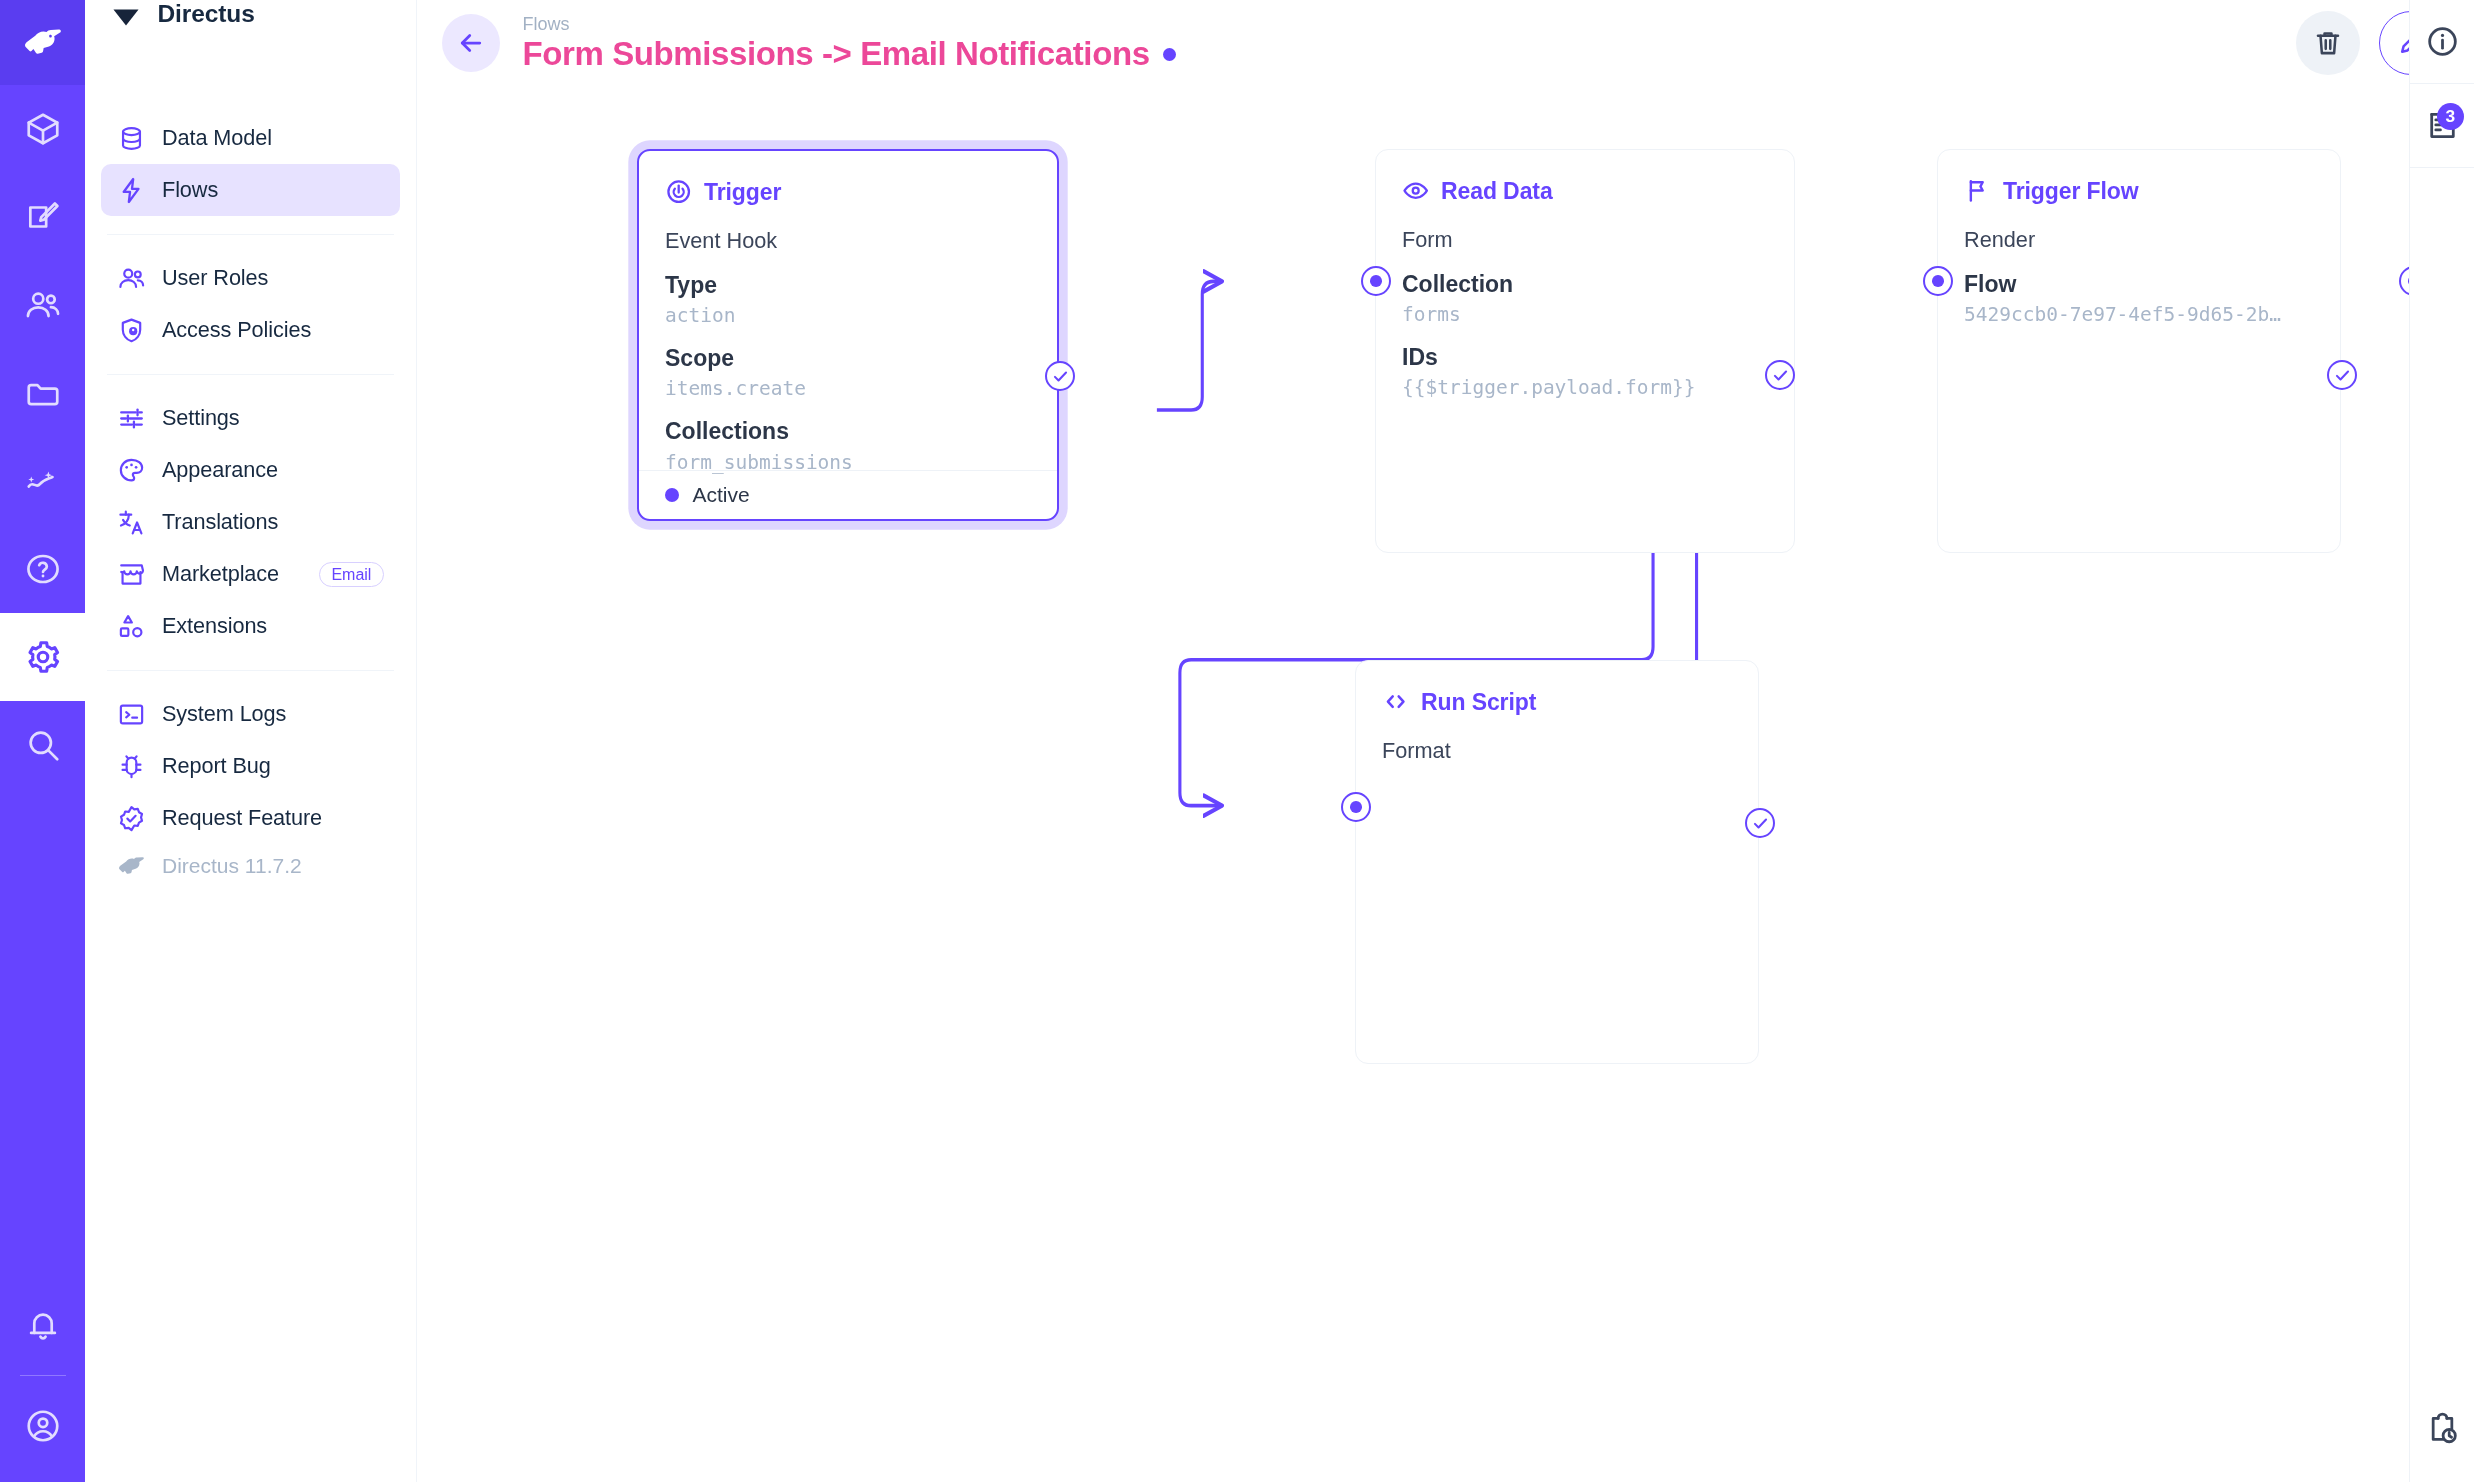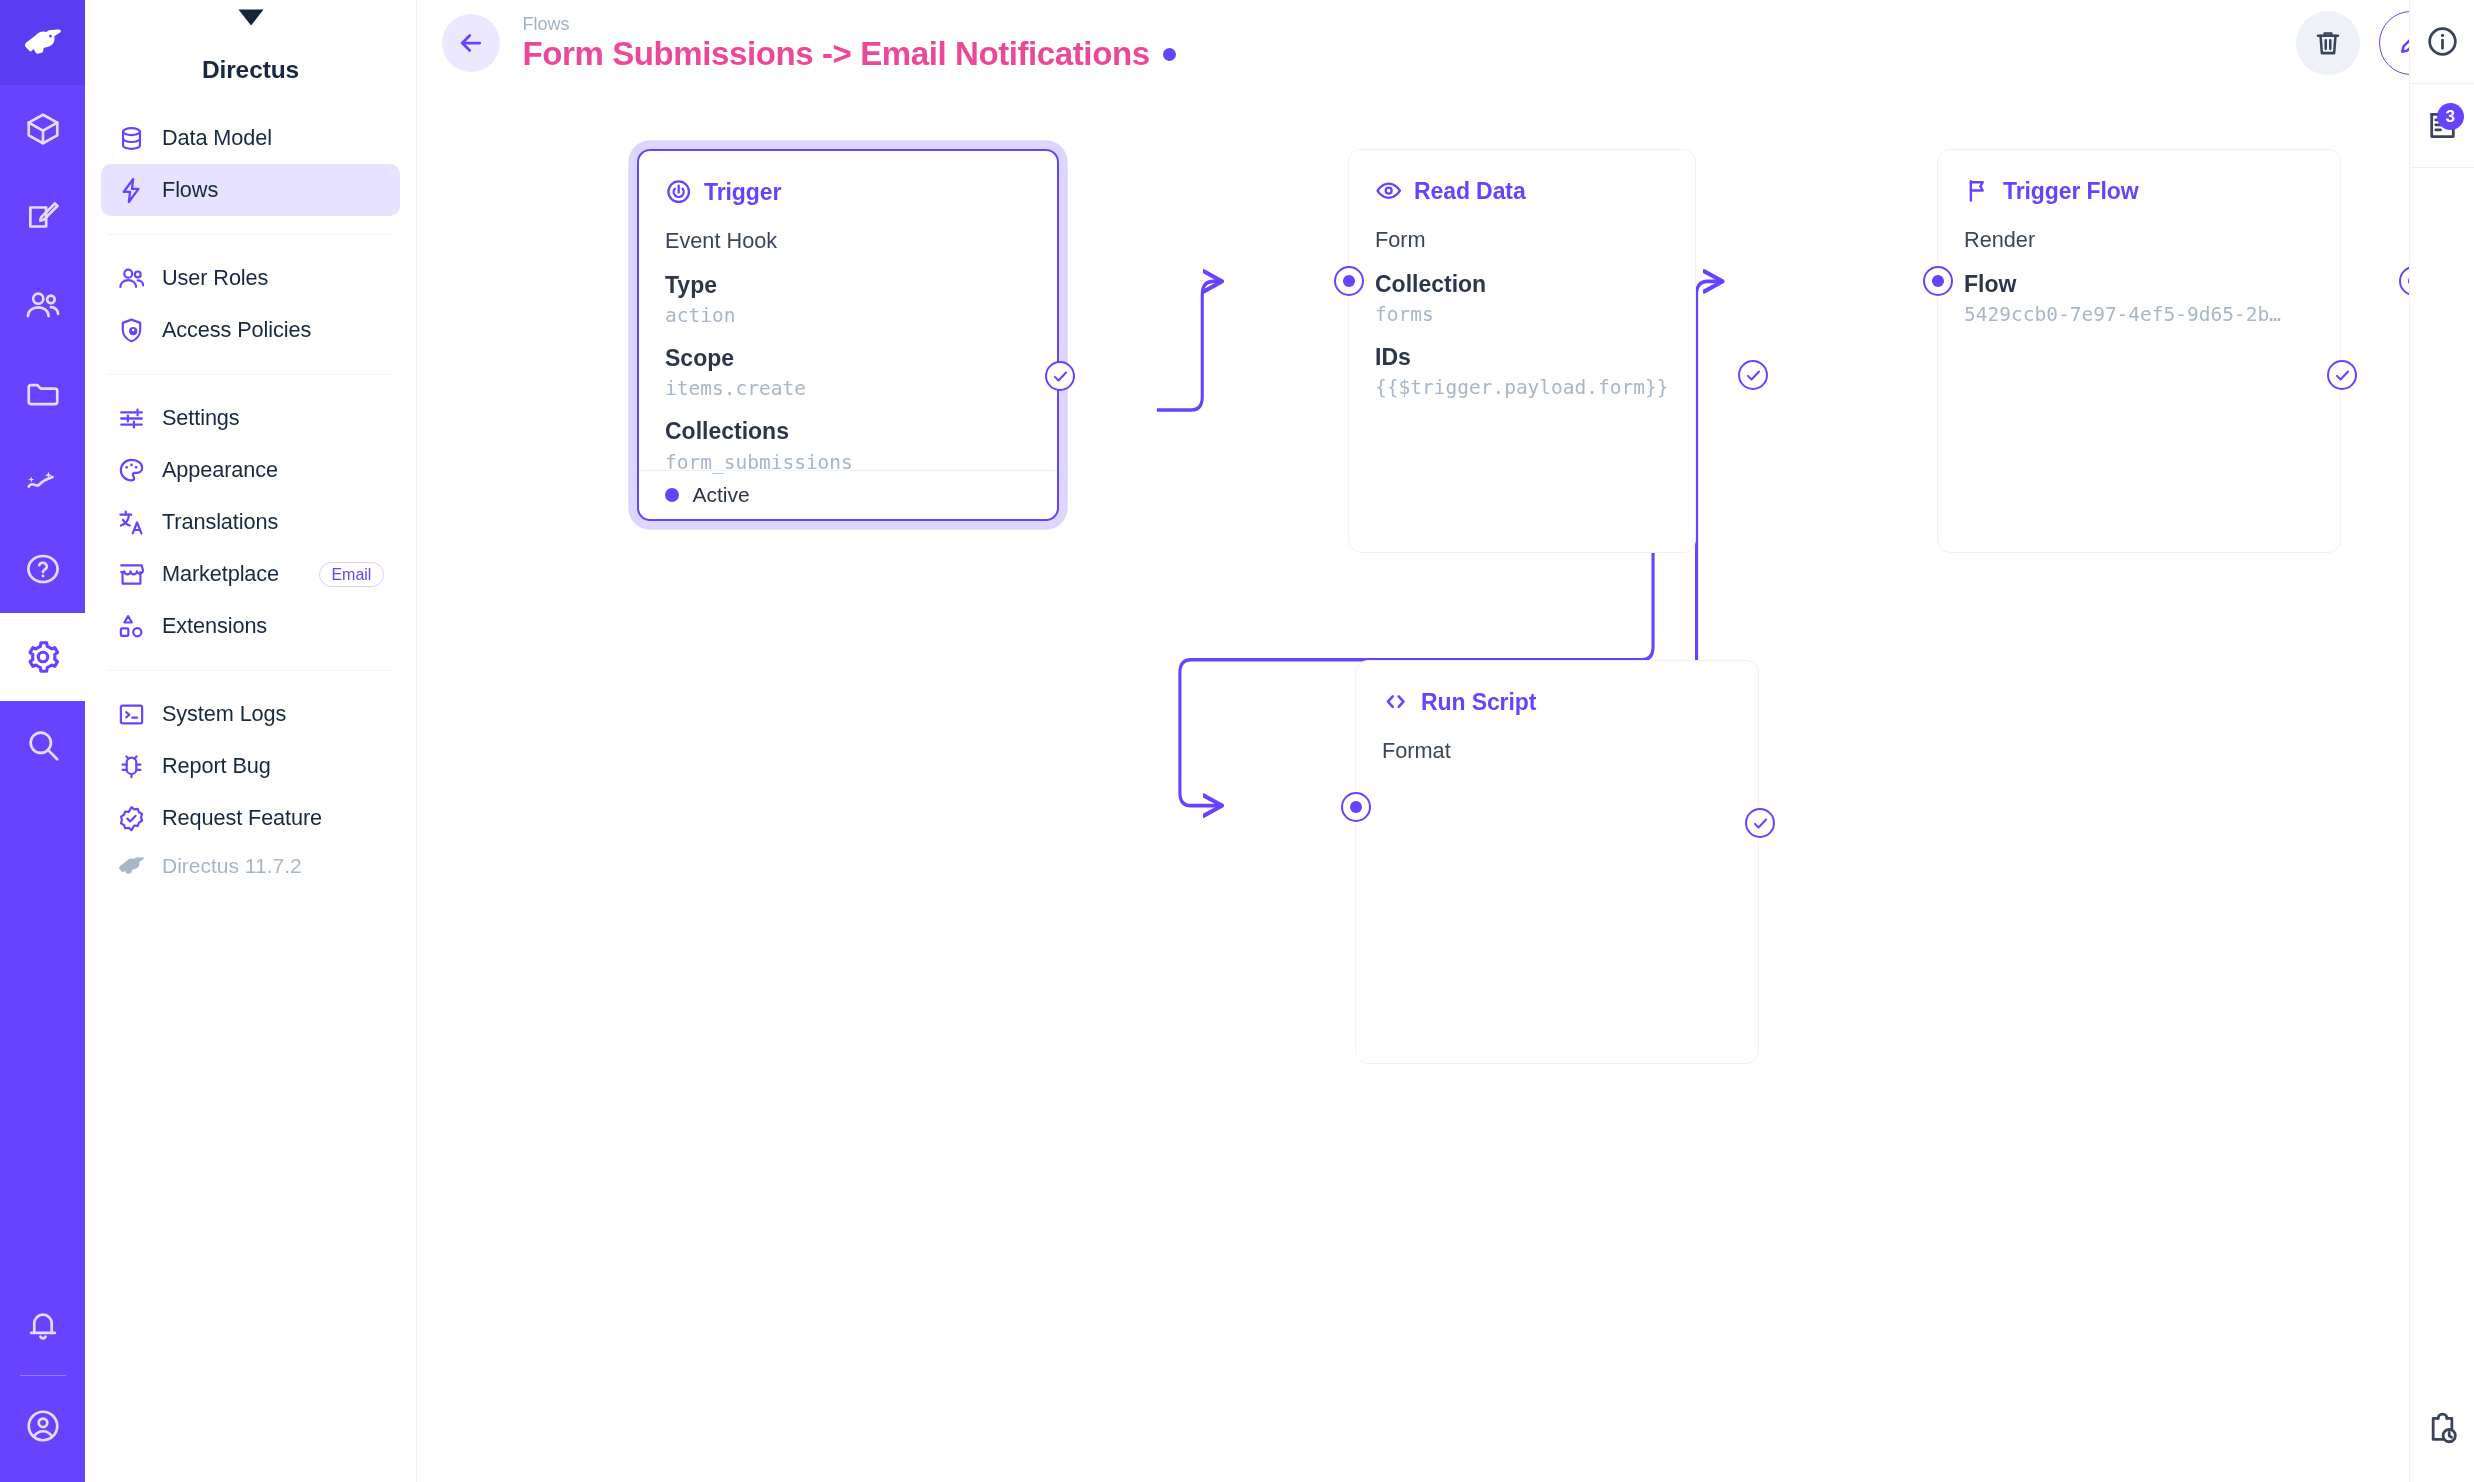--- a/index.html
+++ b/index.html
@@ -37,23 +37,22 @@
 
   
   .nav {
     width: 332px; flex: 0 0 332px; height: 1483px;
     background: #fff;
     border-right: 1.4px solid #f0f4f9;
     display: flex; flex-direction: column;
     position: relative;
   }
   .nav-header {
-    height: 85px; display: flex; align-items: center; gap: 24px;
+    height: 85px; display: flex; gap: 16px;
     padding: 0 24.5px;
-    flex-direction: column;
   }
   .nav-brand-mark { width: 32px; height: 32px; display:block; }
   .nav-brand-text { font-size: 24.5px; font-weight: 600; color: #172940; letter-spacing: -0.1px; }
 
   .search-wrap { padding: 0 21.7px; margin-top: 5.8px; }
   .search-box {
     height: 52px; border: 1.4px solid #edf1f6; border-radius: 10px;
     display: flex; align-items: center; justify-content: flex-end; gap: 10px;
     padding: 0 11.6px 0 16px; background: #fff;
   }
@@ -470,21 +469,21 @@
           <span class="dot-active"></span>
           <span class="footer-label">Active</span>
         </div>
         <div class="handle" style="left:406px; top:210px;">
           <svg viewBox="0 0 24 24" fill="none" stroke="currentColor" stroke-width="2.6" stroke-linecap="round" stroke-linejoin="round">
               <path d="M5 12.5l4.5 4.5L19 7"></path>
             </svg>
         </div>
       </div>
 
-      <div class="node" style="left:931px; top:64px; width:348px; height:404px;">
+      <div class="node" style="left:958px; top:64px; width:420px; height:404px;">
         <div class="node-inner">
           <div class="node-type">
             <svg viewBox="0 0 24 24" fill="none" stroke="currentColor" stroke-width="2" stroke-linecap="round" stroke-linejoin="round">
               <path d="M2.2 12S5.8 5.8 12 5.8 21.8 12 21.8 12 18.2 18.2 12 18.2 2.2 12 2.2 12z"></path>
                 <circle cx="12" cy="12" r="2.6"></circle>
             </svg>
             <span class="node-type-label">Read Data</span>
           </div>
           <div class="node-name">Form</div>
           <div class="field-key">Collection</div>

